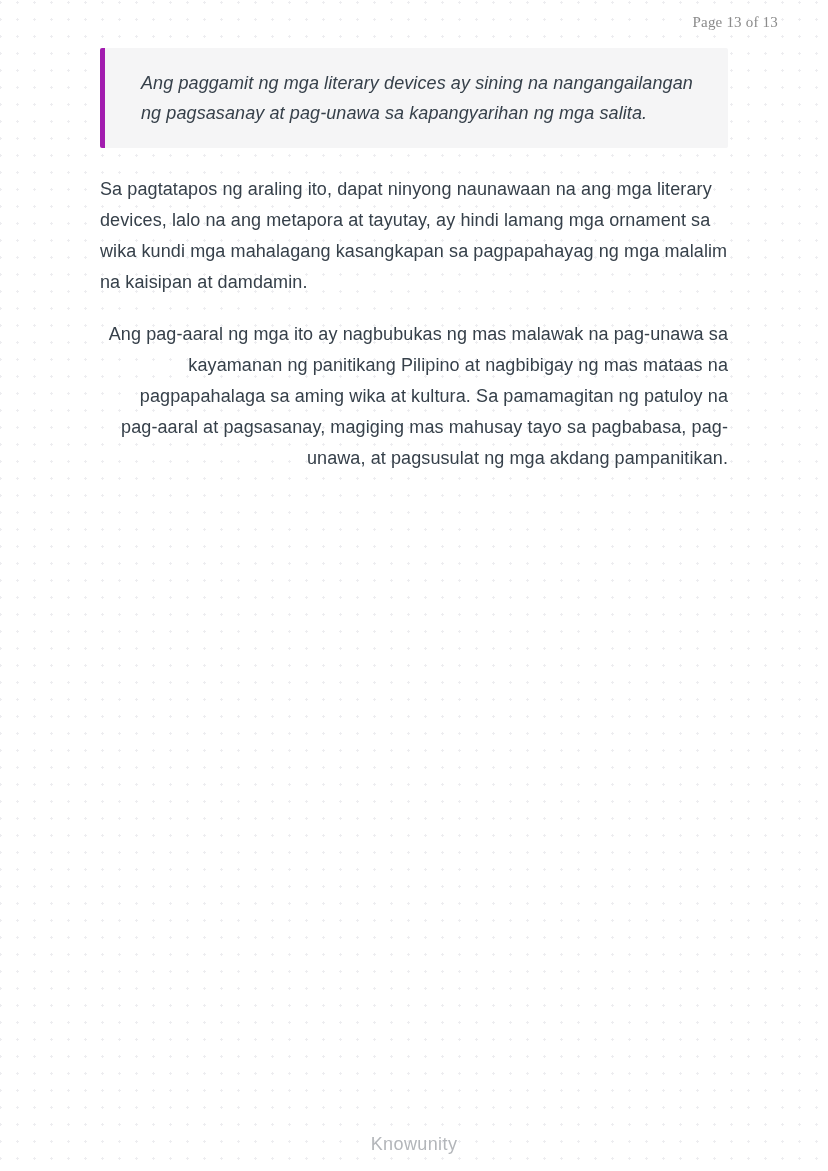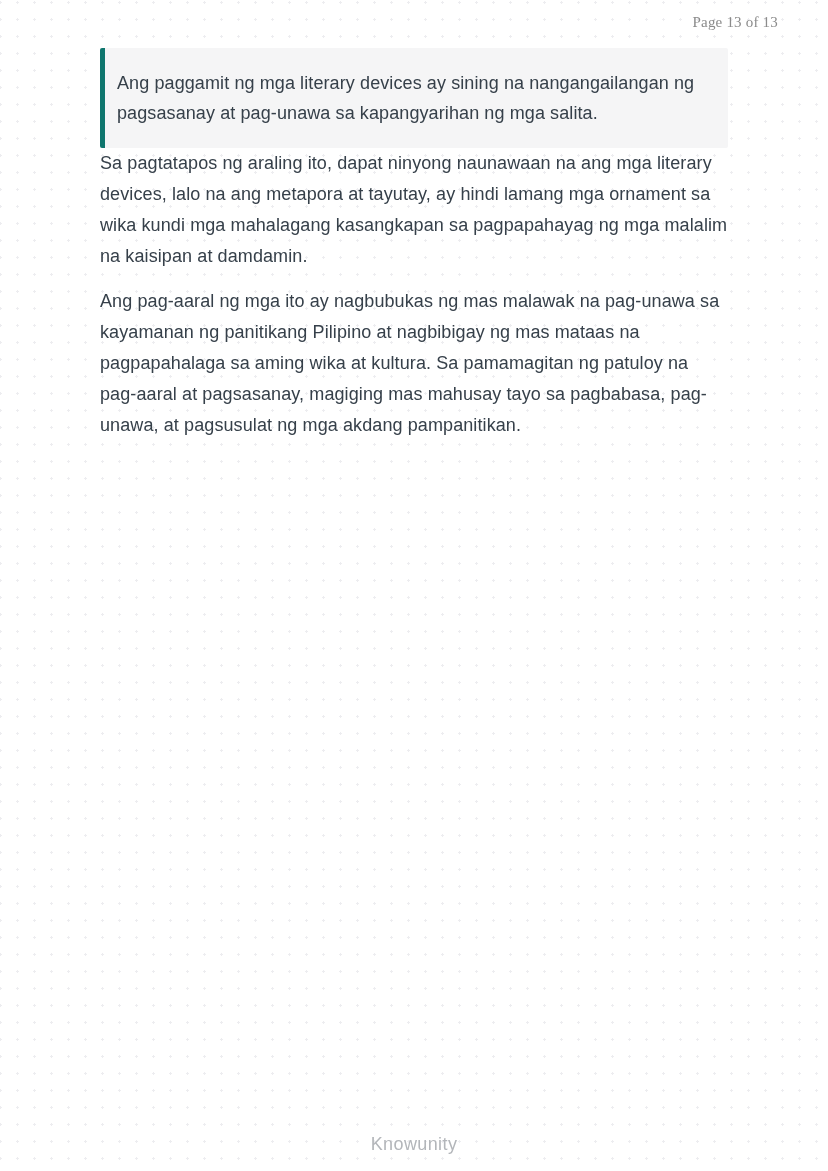--- a/index.html
+++ b/index.html
@@ -34,41 +34,42 @@
   .content {
     position: absolute;
     top: 0;
     left: 100px;
     width: 628px;
   }
 
   .quote-block {
     margin-top: 48px;
     background: #f5f5f6;
-    border-left: 5px solid #0f766e;
+    border-left: 5px solid #a21caf;
     border-radius: 2px;
-    padding: 20px 26px 20px 12px;
+    padding: 20px 26px 20px 36px;
+    font-style: italic;
   }
 
   .quote-text {
     font-size: 18px;
     line-height: 30px;
     color: #36404a;
     letter-spacing: 0.1px;
   }
 
   .para {
     font-size: 18px;
     line-height: 31px;
     color: #36404a;
     letter-spacing: 0.1px;
   }
 
-  .para-1 { }
-  .para-2 { margin-top: 14px; }
+  .para-1 { margin-top: 26px; }
+  .para-2 { margin-top: 21px; text-align: right; }
 
   .page-footer {
     position: absolute;
     top: 1134px;
     left: 0;
     width: 100%;
     text-align: center;
     font-size: 18px;
     color: #b3b6ba;
     letter-spacing: 0.4px;

